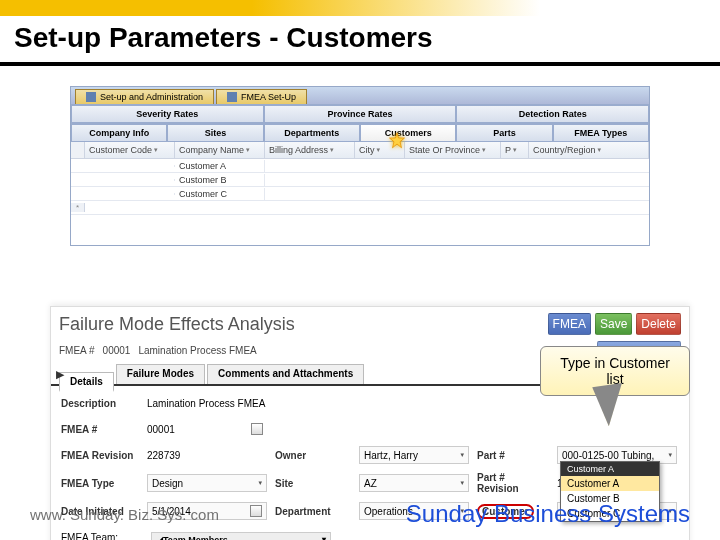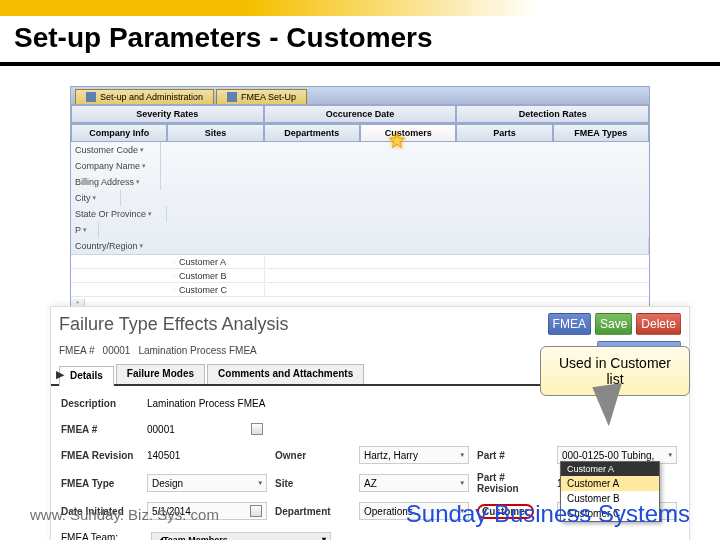--- a/index.html
+++ b/index.html
@@ -9,42 +9,42 @@
   .divider { height: 4px; background: #000; }
   .content { padding: 20px 0 0 0; position: relative; }
   .app-window { margin: 0 70px; border: 1px solid #96a8c8; background: #dbe5f1; font-size: 10px; }
   .app-tabs { background: linear-gradient(#c9d9ee,#aeb9d8); padding: 2px 4px 0; display: flex; gap: 2px; }
   .app-tab { padding: 2px 10px; background: linear-gradient(#f0e0a8,#e8c968); border: 1px solid #a08030; border-bottom: none; font-size: 9px; display: flex; align-items: center; gap: 4px; }
   .app-tab .ticon { width: 10px; height: 10px; background: #6080b0; display:inline-block; }
   .subtab-row { display: flex; background: linear-gradient(#d8e0ee,#c0cce0); border-top: 1px solid #9aacce; }
   .subtab { flex: 1; text-align: center; padding: 3px 2px; border: 1px solid #9aacce; background: linear-gradient(#eef2f8,#d6deec); font-size: 9px; font-weight: bold; }
   .subtab.active { background: linear-gradient(#fff,#f0f0f0); }
   .grid { background: #fff; }
-  .grid-head { display: flex; background: linear-gradient(#f6f8fb,#e6ecf4); border-bottom: 1px solid #cdd4e2; flex-direction: column;}
+  .grid-head { display: flex; background: linear-gradient(#f6f8fb,#e6ecf4); border-bottom: 1px solid #cdd4e2;}
   .gh { padding: 3px 4px; border-right: 1px solid #cdd4e2; font-size: 9px; color: #444; display: flex; align-items: center; gap: 2px; }
   .gh .dd { font-size:7px; color:#777; }
   .rowmark { width: 14px; border-right:1px solid #cdd4e2; background:#eef1f6; text-align:center; font-size:8px; color:#888;}
   .grid-row { display:flex; border-bottom:1px solid #e4e8f0; height:14px; align-items:center;}
   .gc { padding: 1px 4px; border-right:1px solid #e4e8f0; font-size:9px; color:#333; }
   .star { position:absolute; width:18px; height:18px; }
   .star svg { filter: drop-shadow(0 0 2px #e8b000);}
   .fmea-panel { position: absolute; left: 50px; top: 240px; right: 30px; background: #fff; border: 1px solid #ddd; font-size: 10px; box-shadow: 0 -2px 6px rgba(0,0,0,.08);}
   .fmea-head { display: flex; align-items: center; padding: 6px 8px; }
   .fmea-title { font-size: 18px; color: #555; font-weight: normal; flex: 1; }
   .fbtn { padding: 3px 4px; font-size: 12px; color: #fff; border: 1px solid rgba(0,0,0,.2); margin-left: 4px; border-radius: 2px; }
   .fbtn.blue { background: linear-gradient(#6a8bd0,#4a6cb8); }
   .fbtn.green { background: linear-gradient(#7bc060,#4a9838); }
   .fbtn.red { background: linear-gradient(#e27060,#c04030); }
   .fmea-sub { display:flex; align-items:center; padding: 0 8px 4px; gap: 8px;}
   .fmea-sub .lbl { color:#444; font-size:10px;}
   .fmea-act { margin-left:auto; background: linear-gradient(#8aa8e0,#6888c8); color:#fff; padding:3px 10px; font-size:10px; border:1px solid rgba(0,0,0,.2); border-radius:2px;}
   .arrow-left { position:absolute; left:56px; top:302px; font-size:11px; color:#333; }
   .ftabs { display:flex; padding: 0 8px; gap: 2px; border-bottom: 2px solid #333; }
   .ftab { padding: 3px 10px; font-size: 10px; border: 1px solid #bbb; border-bottom: none; background: #f0f0f0; font-weight: bold;}
-  .ftab.active { background: #fff; border-bottom: 2px solid #fff; position: relative; top: 2px;}
+  .ftab.active { background: #fff; border-bottom: 2px solid #fff; position: relative; top: 8px;}
   .form { padding: 8px 10px; display: grid; grid-template-columns: 78px 120px 76px 110px 72px 120px; row-gap: 8px; column-gap: 8px; align-items: center; }
   .form .fl { font-size: 10px; color: #333; font-weight: bold; }
   .form .fv { font-size: 10px; padding: 2px 4px; border: 1px solid #ccc; background: #fafafa; display:flex; align-items:center; justify-content:space-between; gap:4px; height:18px;}
   .fv.noborder { border:none; background:transparent; padding-left:0;}
   .fv .dd { font-size:7px; color:#555; }
   .cal { width:12px; height:12px; display:inline-block; background: linear-gradient(#fff,#ddd); border:1px solid #888;}
   .circled { border: 2px solid #c00; border-radius: 10px; padding: 0 3px; display:inline-block;}
   .dropdown { position:absolute; background:#fff; border:1px solid #666; font-size:10px; box-shadow: 2px 2px 4px rgba(0,0,0,.3);}
   .dropdown .dh { background:#333; color:#fff; padding:2px 6px; font-size:9px;}
   .dropdown .di { padding:2px 6px; }
@@ -73,21 +73,21 @@
           <span class="ticon"></span>
           <span>Set-up and Administration</span>
         </div>
       <div class="app-tab">
           <span class="ticon"></span>
           <span>FMEA Set-Up</span>
         </div>
     </div>
     <div class="subtab-row">
       <div class="subtab">Severity Rates</div>
-      <div class="subtab">Occurence Date</div>
+      <div class="subtab">Province Rates</div>
       <div class="subtab">Detection Rates</div>
     </div>
     <div class="subtab-row">
       <div class="subtab">Company Info</div>
       <div class="subtab">Sites</div>
       <div class="subtab">Departments</div>
       <div class="subtab active">Customers</div>
       <div class="subtab">Parts</div>
       <div class="subtab">FMEA Types</div>
     </div>
@@ -146,21 +146,21 @@
   </div>
 
   <div class="star" style="left:388px; top:66px">
     <svg viewBox="0 0 24 24" width="18" height="18">
         <polygon points="12,1 14,8 22,8 16,13 18,21 12,16 6,21 8,13 2,8 10,8" fill="#ffd040" stroke="#e69000" stroke-width="1"></polygon>
       </svg>
   </div>
 
   <div class="fmea-panel">
     <div class="fmea-head">
-      <div class="fmea-title">Failure Type Effects Analysis</div>
+      <div class="fmea-title">Failure Mode Effects Analysis</div>
       <div class="fbtn blue">FMEA</div>
       <div class="fbtn green">Save</div>
       <div class="fbtn red">Delete</div>
     </div>
     <div class="fmea-sub">
       <span class="lbl">FMEA #</span>
       <span class="lbl">00001</span>
       <span class="lbl">Lamination Process FMEA</span>
       <div class="fmea-act">FMEA Actions</div>
     </div>
@@ -177,21 +177,21 @@
       <div class="fv noborder">
           <span>00001</span>
           <span class="cal"></span>
         </div>
       <div></div>
         <div></div>
         <div></div>
         <div></div>
 
       <div class="fl">FMEA Revision</div>
-      <div class="fv noborder">140501</div>
+      <div class="fv noborder">228739</div>
       <div class="fl">Owner</div>
       <div class="fv">
           <span>Hartz, Harry</span>
           <span class="dd">▾</span>
         </div>
       <div class="fl">Part #</div>
       <div class="fv">
           <span>000-0125-00  Tubing,</span>
           <span class="dd">▾</span>
         </div>
@@ -237,21 +237,21 @@
   <div class="arrow-left">▶</div>
 
   <div class="dropdown" style="left:560px; top:395px; width:100px;">
     <div class="dh">Customer A</div>
     <div class="di sel">Customer A</div>
     <div class="di">Customer B</div>
     <div class="di">Customer C</div>
   </div>
 
   <div class="callout" style="left:540px; top:280px; width:150px;">
-    <div>Used in Customer</div>
+    <div>Type in Customer</div>
     <div>list</div>
   </div>
   <div class="callout-tail" style="left:596px; top:320px;"></div>
 
 </div>
 
 <div class="footer">
   <div class="url">www. Sunday. Biz. Sys. com</div>
   <div class="brand">Sunday Business Systems</div>
 </div>

